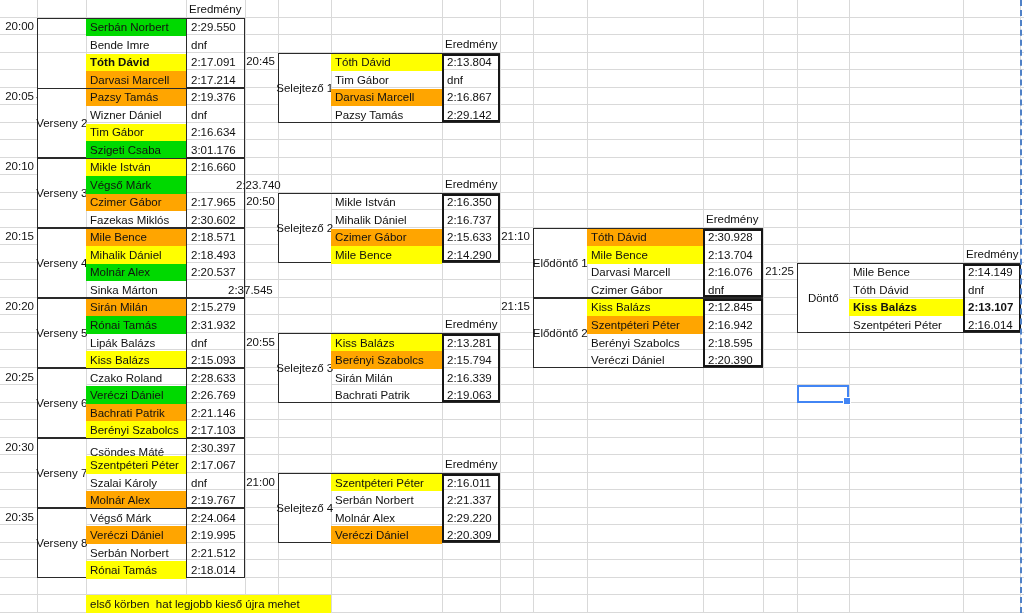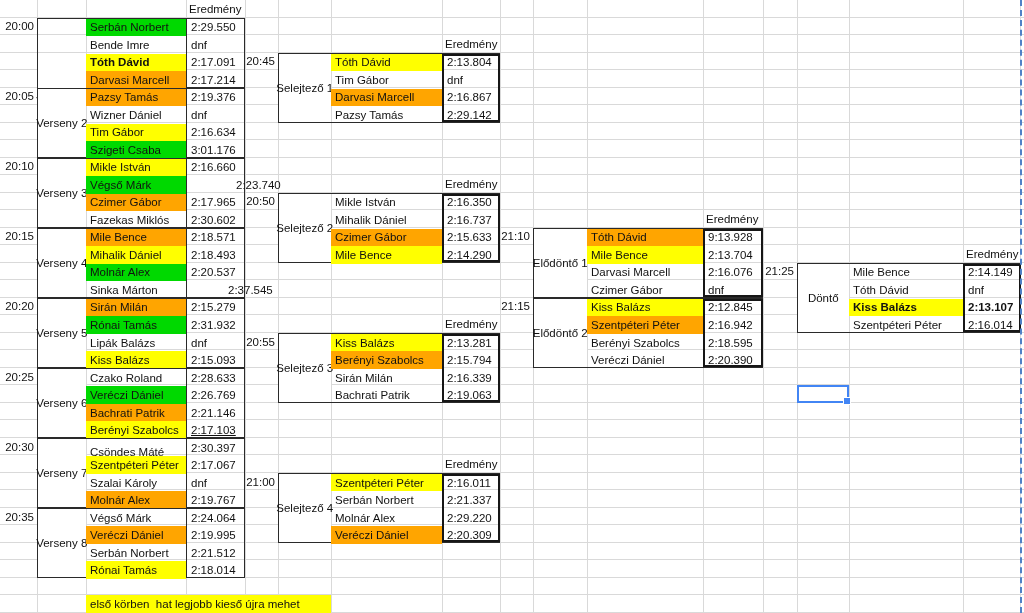--- a/index.html
+++ b/index.html
@@ -119,21 +119,21 @@
     <div class="box" style="left: 37px; top: 367.8px; width: 208px; height: 70.0571px;">
       <div class="glabel" style="left: 0px; width: 47.5px;">Verseny 6</div>
       <div class="rescol" style="left: 148px; width: 59px;"></div>
       <div class="cell cname" style="left: 48px; top: 0px; width: 100px; height: 17.5143px;">Czako Roland</div>
       <div class="cell cres" style="left: 150px; top: 0px; width: 56px; height: 17.5143px;">2:28.633</div>
       <div class="cell cname" style="left: 48px; top: 17.5143px; width: 100px; height: 17.5143px; background: rgb(0, 217, 0);">Veréczi Dániel</div>
       <div class="cell cres" style="left: 150px; top: 17.5143px; width: 56px; height: 17.5143px;">2:26.769</div>
       <div class="cell cname" style="left: 48px; top: 35.0286px; width: 100px; height: 17.5143px; background: rgb(255, 165, 0);">Bachrati Patrik</div>
       <div class="cell cres" style="left: 150px; top: 35.0286px; width: 56px; height: 17.5143px;">2:21.146</div>
       <div class="cell cname" style="left: 48px; top: 52.5429px; width: 100px; height: 17.5143px; background: rgb(255, 255, 0);">Berényi Szabolcs</div>
-      <div class="cell cres" style="left: 150px; top: 52.5429px; width: 56px; height: 17.5143px; text-decoration: underline;">2:17.103</div>
+      <div class="cell cres" style="left: 150px; top: 52.5429px; width: 56px; height: 17.5143px;">2:17.103</div>
     </div>
     <div class="time" style="left: 0px; top: 437.857px; width: 34px; height: 17.5143px;">20:30</div>
     <div class="box" style="left: 37px; top: 437.857px; width: 208px; height: 70.0571px;">
       <div class="glabel" style="left: 0px; width: 47.5px;">Verseny 7</div>
       <div class="rescol" style="left: 148px; width: 59px;"></div>
       <div class="cell cname" style="left: 48px; top: 0px; width: 100px; height: 27px;">Csöndes Máté</div>
       <div class="cell cres" style="left: 150px; top: 0px; width: 56px; height: 17.5143px;">2:30.397</div>
       <div class="cell cname" style="left: 48px; top: 17.5143px; width: 100px; height: 17.5143px; background: rgb(255, 255, 0);">Szentpéteri Péter</div>
       <div class="cell cres" style="left: 150px; top: 17.5143px; width: 56px; height: 17.5143px;">2:17.067</div>
       <div class="cell cname" style="left: 48px; top: 35.0286px; width: 100px; height: 17.5143px;">Szalai Károly</div>
@@ -209,21 +209,21 @@
       <div class="cell cres" style="left: 165px; top: 35.0286px; width: 55px; height: 17.5143px;">2:29.220</div>
       <div class="cell cname" style="left: 52px; top: 52.5429px; width: 111px; height: 17.5143px; background: rgb(255, 165, 0);">Veréczi Dániel</div>
       <div class="cell cres" style="left: 165px; top: 52.5429px; width: 55px; height: 17.5143px;">2:20.309</div>
     </div>
     <div class="time" style="left: 500px; top: 227.686px; width: 30px; height: 17.5143px;">21:10</div>
     <div class="hdr" style="left: 706px; top: 210.171px; width: 57px; height: 17.5143px;">Eredmény</div>
     <div class="box" style="left: 533px; top: 227.686px; width: 230px; height: 70.0571px;">
       <div class="glabel" style="left: 0px; width: 52.5px;">Elődöntő 1</div>
       <div class="rescol thick" style="left: 169px; width: 60px;"></div>
       <div class="cell cname" style="left: 53px; top: 0px; width: 116px; height: 17.5143px; background: rgb(255, 165, 0);">Tóth Dávid</div>
-      <div class="cell cres" style="left: 171px; top: 0px; width: 57px; height: 17.5143px;">9:13.928</div>
+      <div class="cell cres" style="left: 171px; top: 0px; width: 57px; height: 17.5143px;">2:30.928</div>
       <div class="cell cname" style="left: 53px; top: 17.5143px; width: 116px; height: 17.5143px; background: rgb(255, 255, 0);">Mile Bence</div>
       <div class="cell cres" style="left: 171px; top: 17.5143px; width: 57px; height: 17.5143px;">2:13.704</div>
       <div class="cell cname" style="left: 53px; top: 35.0286px; width: 116px; height: 17.5143px;">Darvasi Marcell</div>
       <div class="cell cres" style="left: 171px; top: 35.0286px; width: 57px; height: 17.5143px;">2:16.076</div>
       <div class="cell cname" style="left: 53px; top: 52.5429px; width: 116px; height: 17.5143px;">Czimer Gábor</div>
       <div class="cell cres" style="left: 171px; top: 52.5429px; width: 57px; height: 17.5143px;">dnf</div>
     </div>
     <div class="time" style="left: 500px; top: 297.743px; width: 30px; height: 17.5143px;">21:15</div>
     <div class="box" style="left: 533px; top: 297.743px; width: 230px; height: 70.0571px;">
       <div class="glabel" style="left: 0px; width: 52.5px;">Elődöntő 2</div>

